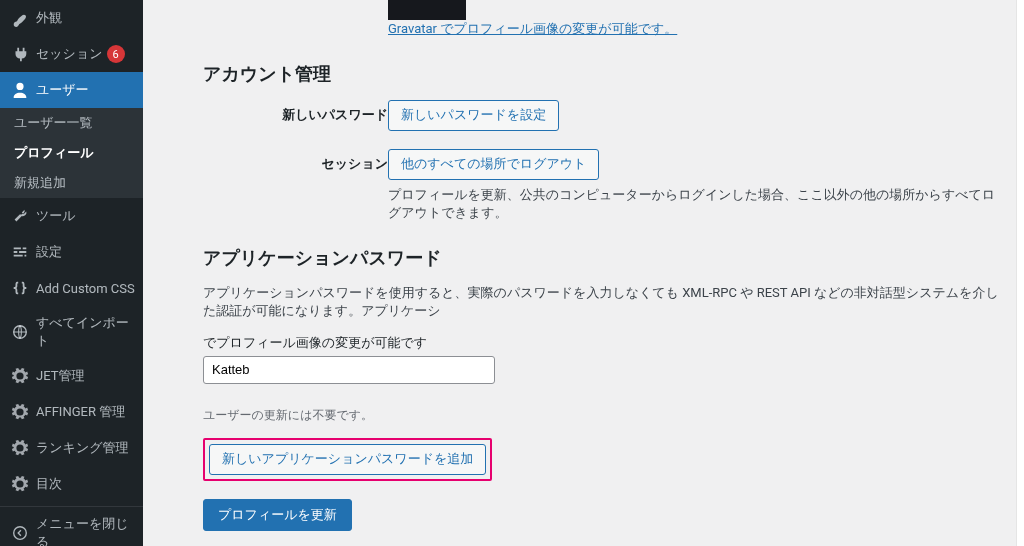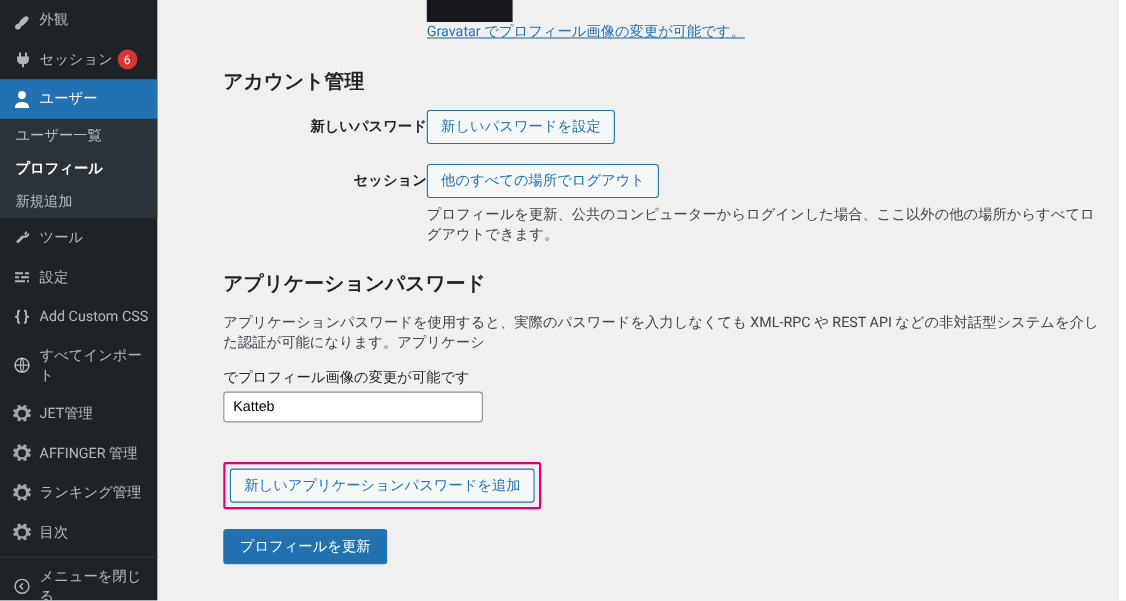--- a/index.html
+++ b/index.html
@@ -21,21 +21,21 @@
 .avatar-img { width: 78px; height: 20px; background: #16181d; display: block; }
 .gravatar-link { color: #2271b1; text-decoration: underline; font-size: 13px; }
 h2 { font-size: 18px; font-weight: 600; color: #1d2327; margin: 24px 0 14px 0; }
 .field-row { display: flex; align-items: flex-start; margin-bottom: 18px; }
 .field-label { width: 185px; flex-shrink: 0; font-weight: 600; color: #1d2327; font-size: 13px; padding-top: 6px; text-align: right; }
 .field-body { flex: 1; }
 .btn-secondary { display: inline-block; background: #f6f7f7; border: 1px solid #2271b1; color: #2271b1; padding: 4px 12px; font-size: 13px; border-radius: 3px; cursor: pointer; line-height: 1.6; }
 .desc { font-size: 13px; color: #3c434a; margin-top: 6px; }
 .app-desc { font-size: 13px; color: #3c434a; margin-bottom: 14px; }
 .input-label { font-size: 13px; font-weight: 400; color: #1d2327; margin-bottom: 4px; display: block; }
-input[type=text] { width: 236px; padding: 3px 8px; border: 1px solid #8c8f94; border-radius: 3px; font-size: 13px; background: #fff; line-height: 1.6; }
+input[type=text] { width: 292px; padding: 3px 8px; border: 1px solid #8c8f94; border-radius: 3px; font-size: 13px; background: #fff; line-height: 1.6; }
 .help { font-size: 12px; color: #646970; margin-top: 4px; line-height: 1.5; }
 .highlight-box { border: 2px solid #e6006e; border-radius: 2px; display: inline-block; padding: 4px; margin-top: 14px; }
 .btn-primary { display: inline-block; background: #2271b1; border: 1px solid #2271b1; color: #fff; padding: 6px 14px; font-size: 13px; border-radius: 3px; cursor: pointer; font-weight: 400; margin-top: 18px; text-align: right; }
 svg { fill: currentColor; }
 .scroll-edge { position: absolute; right: 0; top: 0; width: 8px; height: 546px; background: #fff; border-left: 1px solid #e5e5e5; }
 </style>
 </head>
 <body>
 
 <div class="wrap">
@@ -182,20 +182,21 @@
       </div>
     </div>
 
     <h2>アプリケーションパスワード</h2>
     <div class="app-desc">アプリケーションパスワードを使用すると、実際のパスワードを入力しなくても XML-RPC や REST API などの非対話型システムを介した認証が可能になります。アプリケーシ</div>
 
     <label class="input-label">でプロフィール画像の変更が可能です</label>
     <input type="text" value="Katteb" style="">
     <div class="help">
       <br>
+      <span>ユーザーの更新には不要です。</span>
     </div>
 
     <div class="highlight-box">
       <button class="btn-secondary">新しいアプリケーションパスワードを追加</button>
     </div>
 
     <div>
       <button class="btn-primary">プロフィールを更新</button>
     </div>
 

